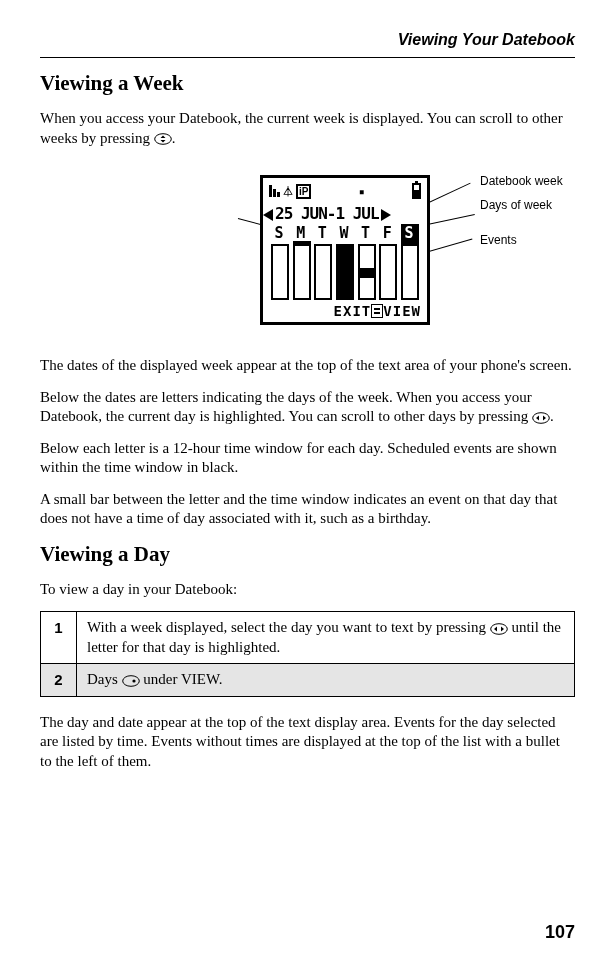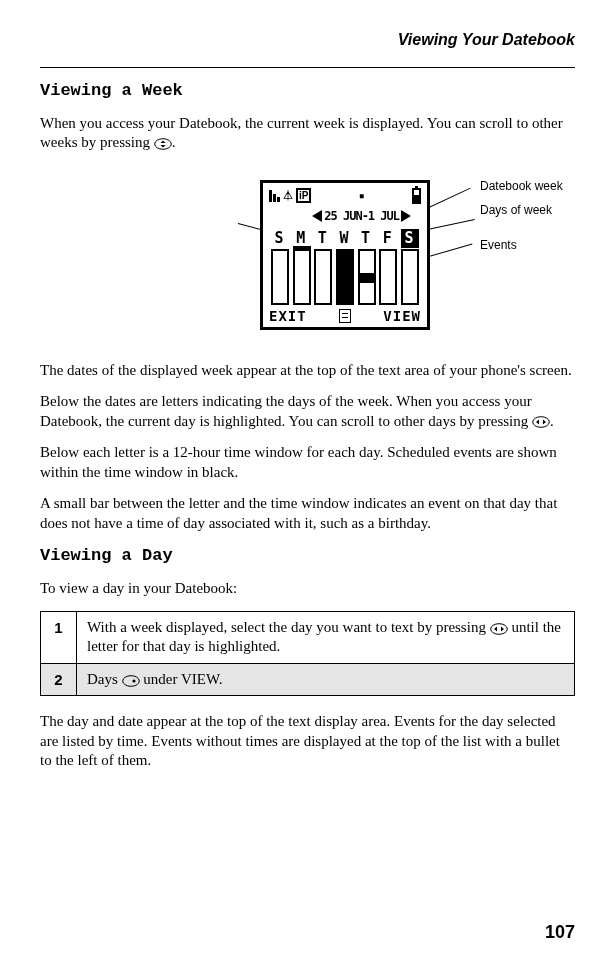--- a/index.html
+++ b/index.html
@@ -16,31 +16,31 @@
       line-height: 1.3;
       color: #000;
       background: #fff;
       position: relative;
     }
     .header-right {
       text-align: right;
       font-weight: bold;
       font-style: italic;
       font-size: 16px;
-      margin-bottom: 16px;
+      margin-bottom: 6px;
       font-family: Arial, Helvetica, sans-serif;
     }
     .hr {
       border: none;
       border-top: 1px solid #000;
       margin-bottom: 12px;
     }
     h2 {
-      font-family: Liberation Mono, monospace;
-      font-size: 17px;
+      font-family: Liberation Serif, serif;
+      font-size: 21px;
       font-weight: bold;
       margin-bottom: 12px;
     }
     .para {
       margin-bottom: 12px;
     }
     .glyph {
       display: inline-block;
       vertical-align: middle;
     }
@@ -110,23 +110,23 @@
       bottom: 0;
       left: 0;
       right: 0;
       height: 60%;
       background: #000;
     }
     .date-row {
       position: absolute;
       top: 26px;
       left: 0;
-      right: 16px;
-      text-align: right;
-      font-size: 12px;
+      right: 0;
+      text-align: left;
+      font-size: 16px;
       letter-spacing: -1px;
       color: #000;
     }
     .arrow-left, .arrow-right {
       display: inline-block;
       width: 0;
       height: 0;
       border-top: 6px solid transparent;
       border-bottom: 6px solid transparent;
       vertical-align: middle;
@@ -177,21 +177,21 @@
       top: 63px;
       height: 3px;
       background: #000;
     }
     .soft-row {
       position: absolute;
       bottom: 2px;
       left: 6px;
       right: 6px;
       display: flex;
-      justify-content: space-between;
+      justify-content: flex-end;
       align-items: center;
       font-size: 14px;
       letter-spacing: 1px;
     }
     .menu-icon {
       width: 12px;
       height: 14px;
       border: 1.5px solid #000;
       display: inline-block;
       position: relative;

